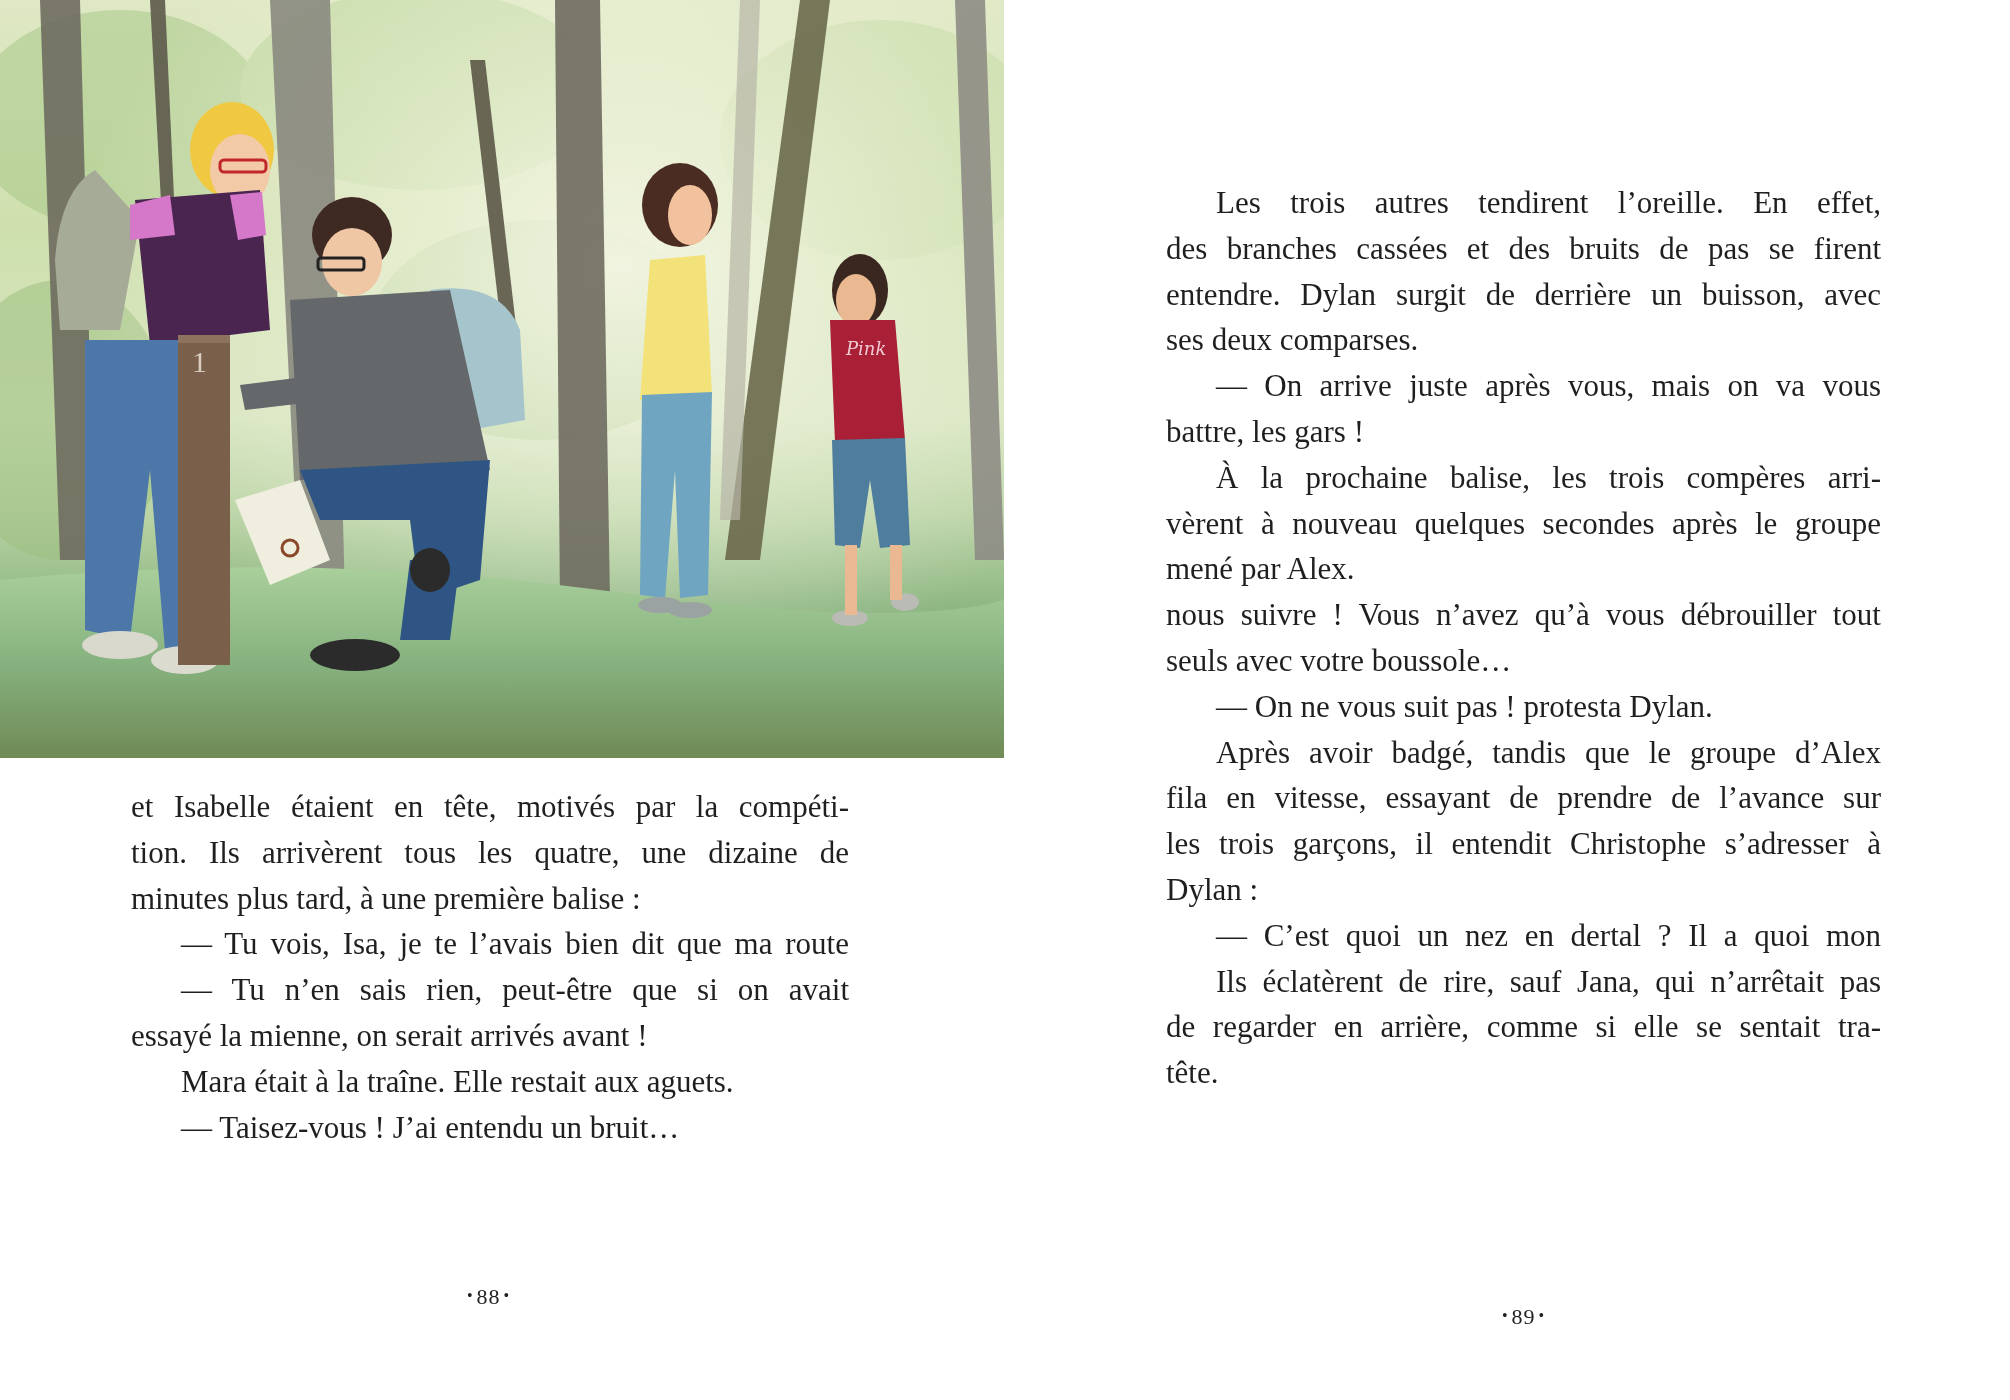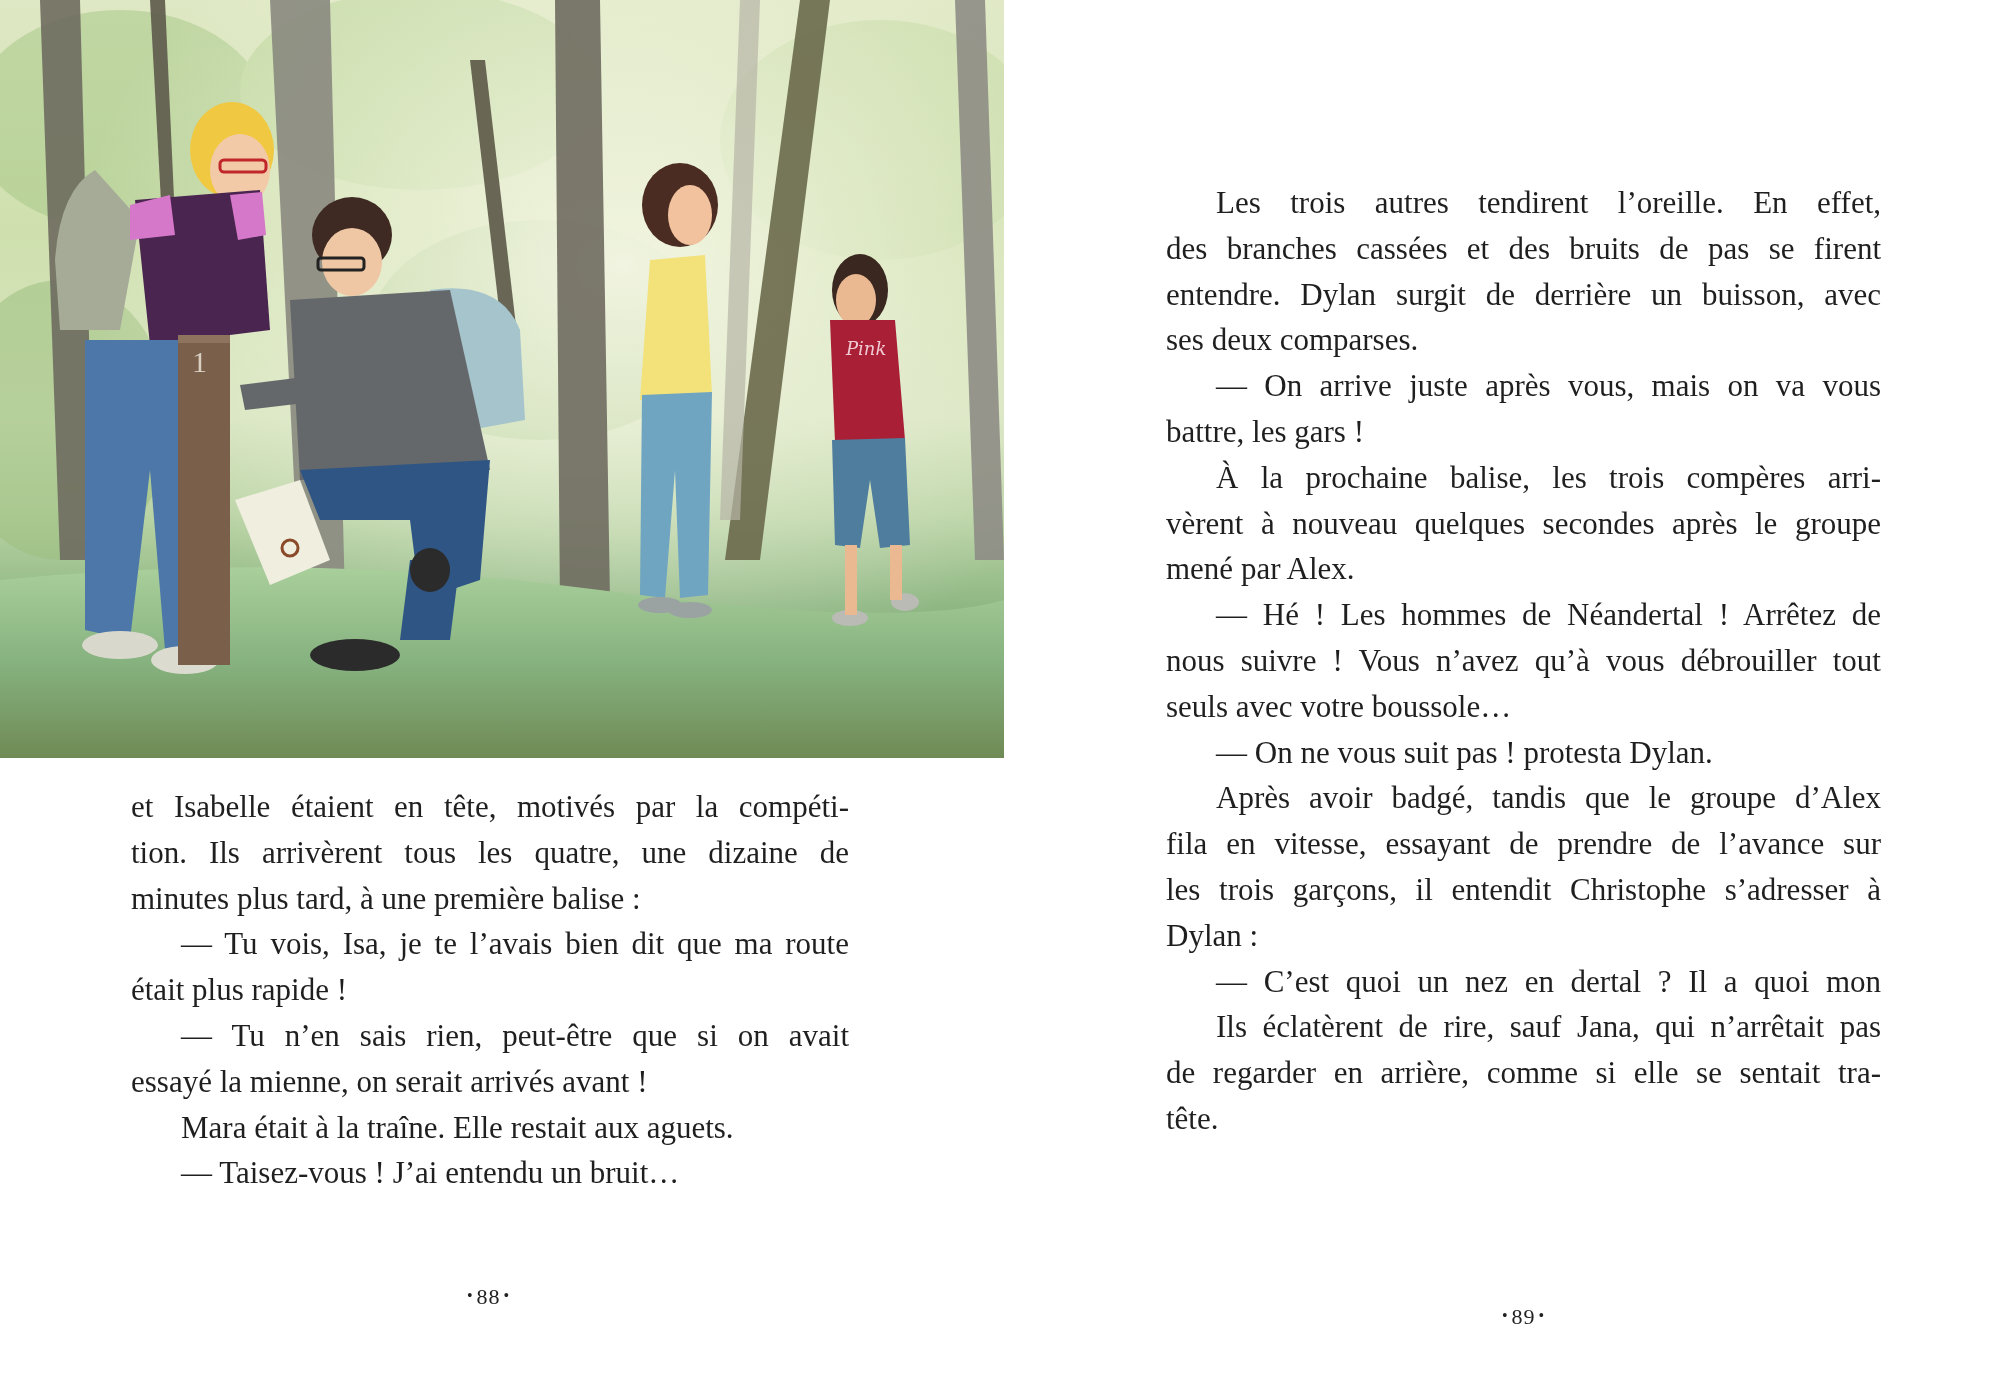--- a/index.html
+++ b/index.html
@@ -136,21 +136,20 @@
           <rect x="890" y="545" width="12" height="55" fill="#eab891"></rect>
         </g>
       </svg>
     </div>
 
     <div class="text-col text-left">
       <span class="line">et Isabelle étaient en tête, motivés par la compéti-</span>
       <span class="line">tion. Ils arrivèrent tous les quatre, une dizaine de</span>
       <span class="line last">minutes plus tard, à une première balise :</span>
       <span class="line indent">— Tu vois, Isa, je te l’avais bien dit que ma route</span>
-      <span class="line last">était plus rapide !</span>
       <span class="line indent">— Tu n’en sais rien, peut-être que si on avait</span>
       <span class="line last">essayé la mienne, on serait arrivés avant !</span>
       <span class="line indent last">Mara était à la traîne. Elle restait aux aguets.</span>
       <span class="line indent last">— Taisez-vous ! J’ai entendu un bruit…</span>
     </div>
 
     <div class="folio folio-left">
       <span class="dot">•</span><span>88</span><span class="dot">•</span>
     </div>
   </div>
@@ -159,21 +158,20 @@
     <div class="text-col text-right">
       <span class="line indent">Les trois autres tendirent l’oreille. En effet,</span>
       <span class="line">des branches cassées et des bruits de pas se firent</span>
       <span class="line">entendre. Dylan surgit de derrière un buisson, avec</span>
       <span class="line last">ses deux comparses.</span>
       <span class="line indent">— On arrive juste après vous, mais on va vous</span>
       <span class="line last">battre, les gars !</span>
       <span class="line indent">À la prochaine balise, les trois compères arri-</span>
       <span class="line">vèrent à nouveau quelques secondes après le groupe</span>
       <span class="line last">mené par Alex.</span>
-      <span class="line indent">— Hé ! Les hommes de Néandertal ! Arrêtez de</span>
       <span class="line">nous suivre ! Vous n’avez qu’à vous débrouiller tout</span>
       <span class="line last">seuls avec votre boussole…</span>
       <span class="line indent last">— On ne vous suit pas ! protesta Dylan.</span>
       <span class="line indent">Après avoir badgé, tandis que le groupe d’Alex</span>
       <span class="line">fila en vitesse, essayant de prendre de l’avance sur</span>
       <span class="line">les trois garçons, il entendit Christophe s’adresser à</span>
       <span class="line last">Dylan :</span>
       <span class="line indent">— C’est quoi un nez en dertal ? Il a quoi mon</span>
       <span class="line indent">Ils éclatèrent de rire, sauf Jana, qui n’arrêtait pas</span>
       <span class="line">de regarder en arrière, comme si elle se sentait tra-</span>

